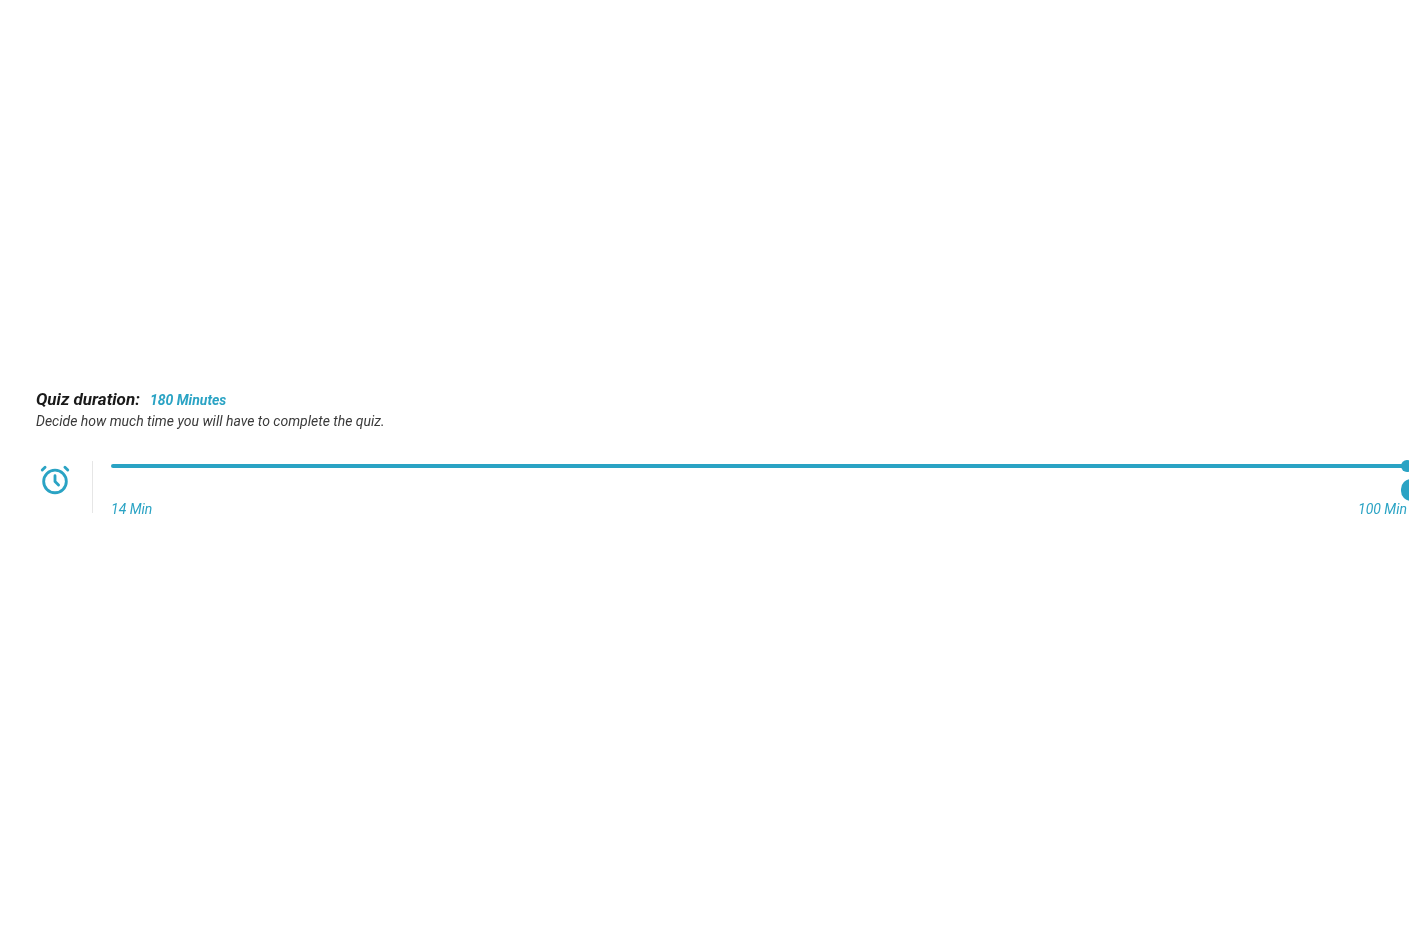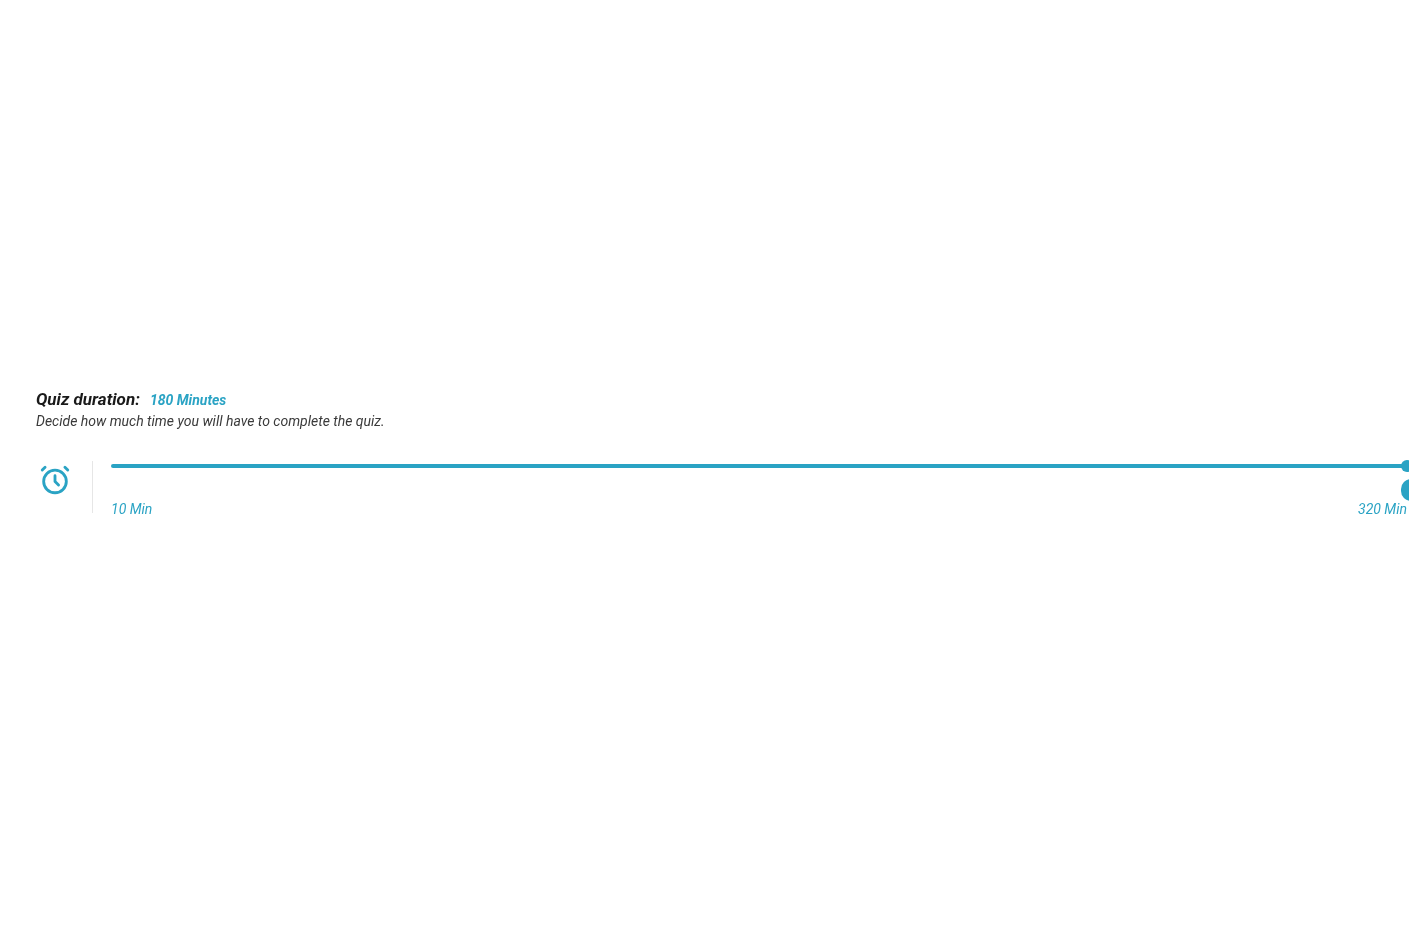--- a/index.html
+++ b/index.html
@@ -136,18 +136,18 @@
       </svg>
     </div>
     <div class="divider"></div>
     <div class="slider-area">
       <div class="slider-track-wrap">
         <div class="slider-track"></div>
         <div class="slider-thumb"></div>
         <div class="slider-second-thumb"></div>
       </div>
       <div class="tick-row">
-        <span class="tick">10 Min</span>
-        <span class="tick">320 Min</span>
+        <span class="tick">14 Min</span>
+        <span class="tick">100 Min</span>
       </div>
     </div>
   </div>
 </div>
 
 </body></html>

